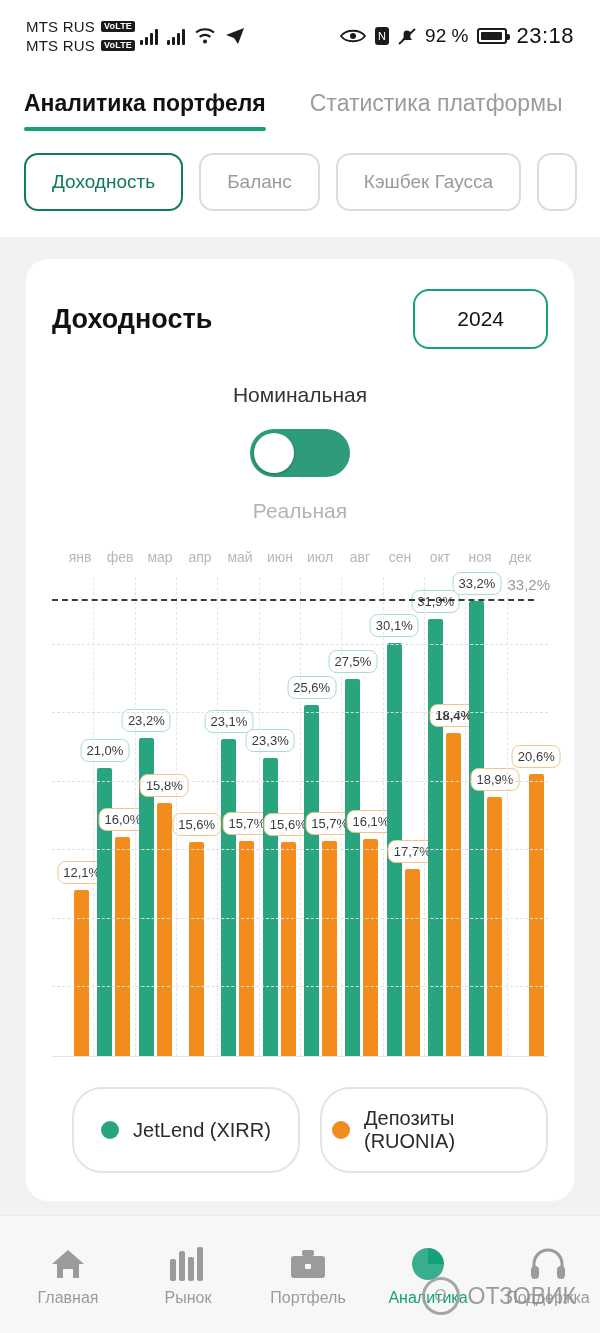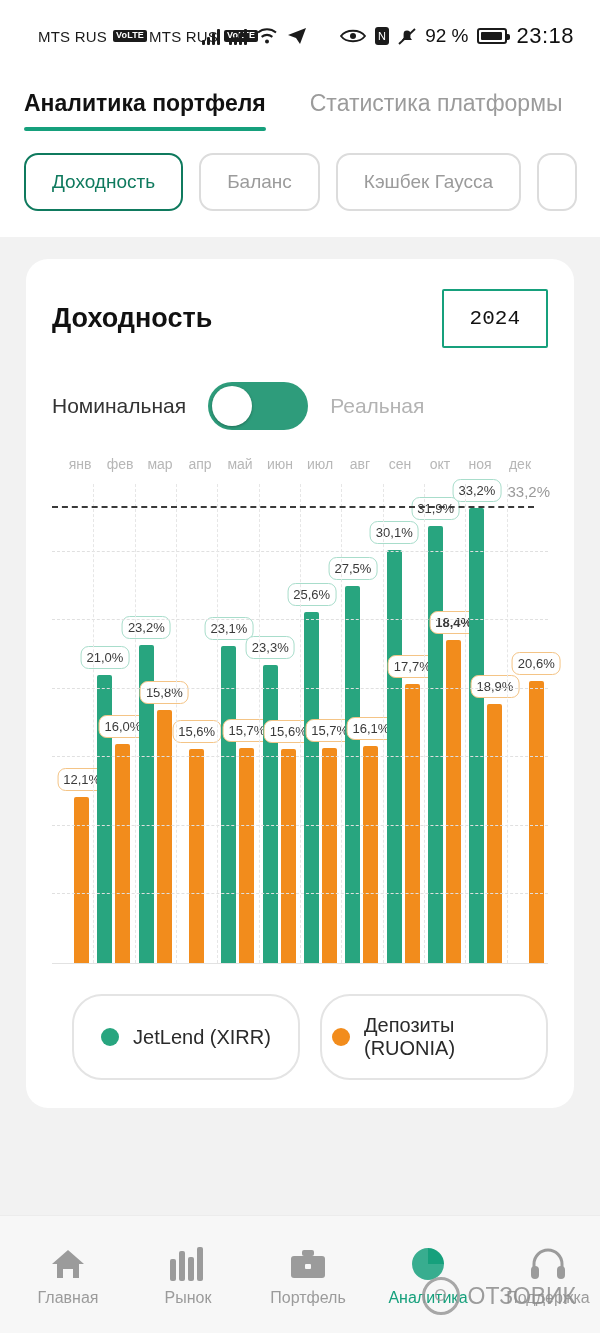--- a/index.html
+++ b/index.html
@@ -10,21 +10,21 @@
     overflow: hidden;
   }
   .phone { position: relative; width: 600px; height: 1333px; background: #f2f2f2; }
 
   
   .statusbar {
     height: 72px; background: #ffffff;
     display: flex; align-items: center; justify-content: space-between;
     padding: 0 26px;
   }
-  .sb-left { display: flex; flex-direction: row; gap: 2px; margin-left: 12px; }
+  .sb-left { display: flex; flex-direction: column; gap: 2px; }
   .carrier { display: flex; align-items: center; gap: 6px; font-size: 15px; color: #1b1b1b; letter-spacing: .2px; }
   .volte {
     background: #1b1b1b; color: #fff; font-size: 9px; font-weight: bold;
     padding: 1px 3px; border-radius: 2px; line-height: 1.1;
   }
   .sb-mid { display: flex; align-items: center; gap: 9px; margin-left: -90px; }
   .sb-right { display: flex; align-items: center; gap: 9px; }
   .sb-right .pct { font-size: 19px; color: #111; }
   .clock { font-size: 22px; color: #111; letter-spacing: .5px; }
 
@@ -65,26 +65,26 @@
   }
   .chip.active { border-color: #0f7a5e; color: #0f7a5e; }
   .chip.cut { flex: 0 0 40px; padding-left: 16px; padding-right: 16px; overflow: hidden; }
 
   
   .content { padding: 22px 26px 0 26px; }
   .card { background: #fff; border-radius: 22px; padding: 30px 26px 28px 26px; }
   .card-head { display: flex; align-items: center; justify-content: space-between; }
   .card-title { font-size: 27px; font-weight: bold; color: #111; }
   .year-btn {
-    border: 2px solid #16a07c; border-radius: 2px; color: #111;
-    font-size: 21px; padding: 16px 26px; background: #fff; font-family: Liberation Mono, monospace;
-  }
-
-  
-  .toggle-row { display: flex; align-items: center; gap: 22px; margin-top: 34px; }
+    border: 2px solid #16a07c; border-radius: 16px; color: #111;
+    font-size: 21px; padding: 16px 42px; background: #fff;
+  }
+
+  
+  .toggle-row { display: flex; align-items: center; gap: 22px; margin-top: 34px; flex-direction: column; }
   .toggle-label { font-size: 21px; color: #333; }
   .toggle-label.off { color: #b3b3b3; }
   .switch {
     width: 100px; height: 48px; border-radius: 24px; background: #2e9c7b;
     position: relative; flex: 0 0 auto;
   }
   .switch .knob {
     position: absolute; top: 4px; left: 4px; width: 40px; height: 40px;
     border-radius: 50%; background: #fff; box-shadow: 0 1px 3px rgba(0,0,0,.3);
   }
@@ -308,21 +308,21 @@
                   <div class="tag">27,5%</div>
                 </div>
                 <div class="bar orange" style="height: 217px; margin-top: 48px;">
                   <div class="tag">16,1%</div>
                 </div>
               </div>
               <div class="group">
                 <div class="bar green" style="height: 412.8px;">
                   <div class="tag">30,1%</div>
                 </div>
-                <div class="bar orange" style="height: 279px;">
+                <div class="bar orange" style="height: 187px;">
                   <div class="tag">17,7%</div>
                 </div>
               </div>
               <div class="group">
                 <div class="bar green" style="height: 437.486px;">
                   <div class="tag">31,9%</div>
                 </div>
                 <div class="bar orange" style="height: 323px; font-weight: bold;">
                   <div class="tag">18,4%</div>
                 </div>

